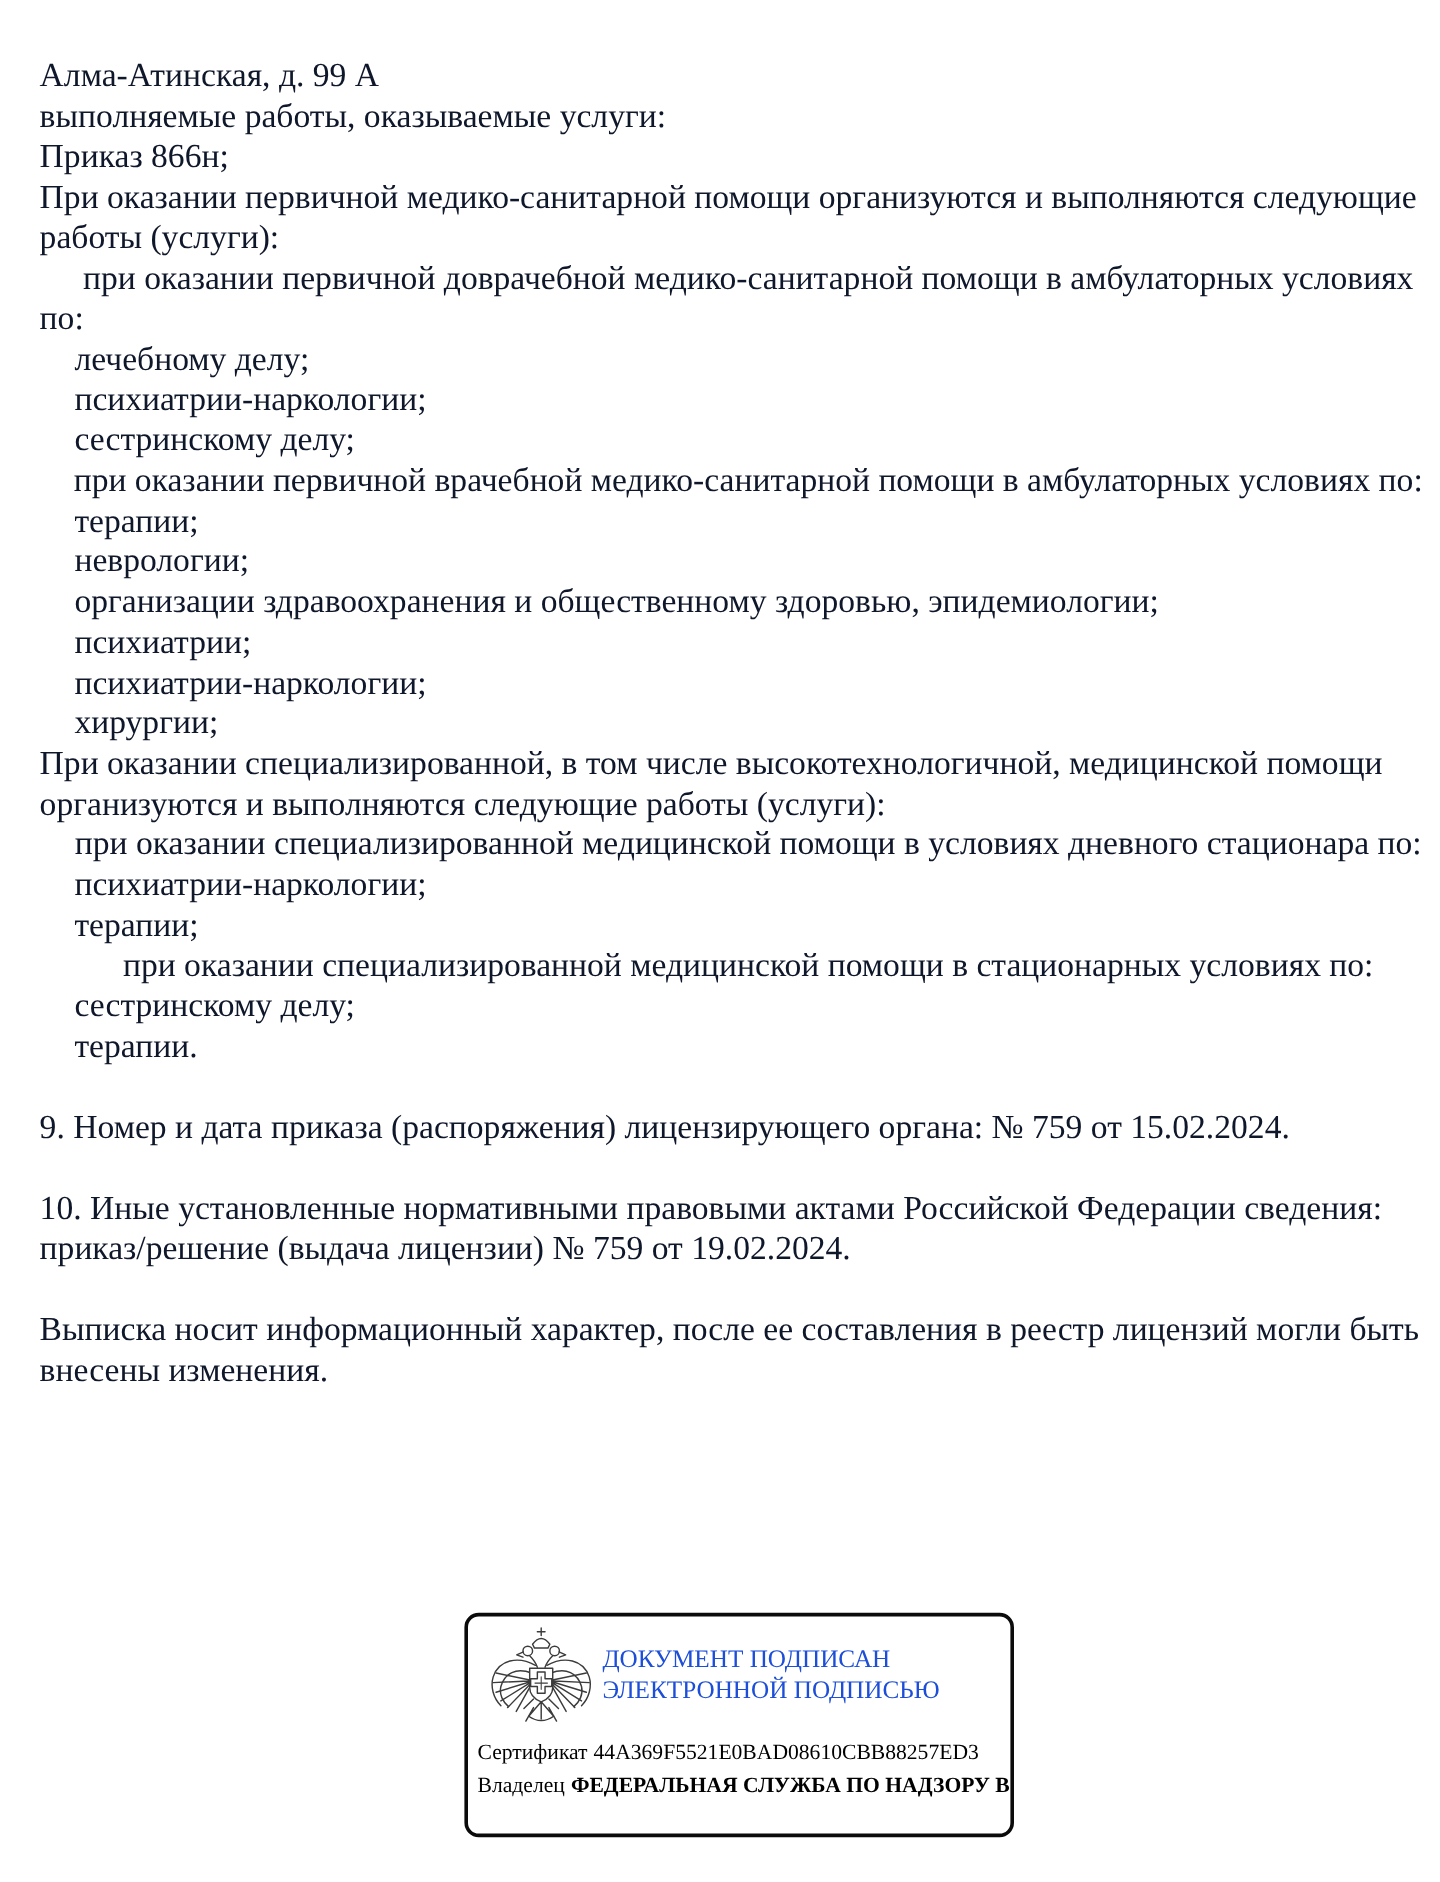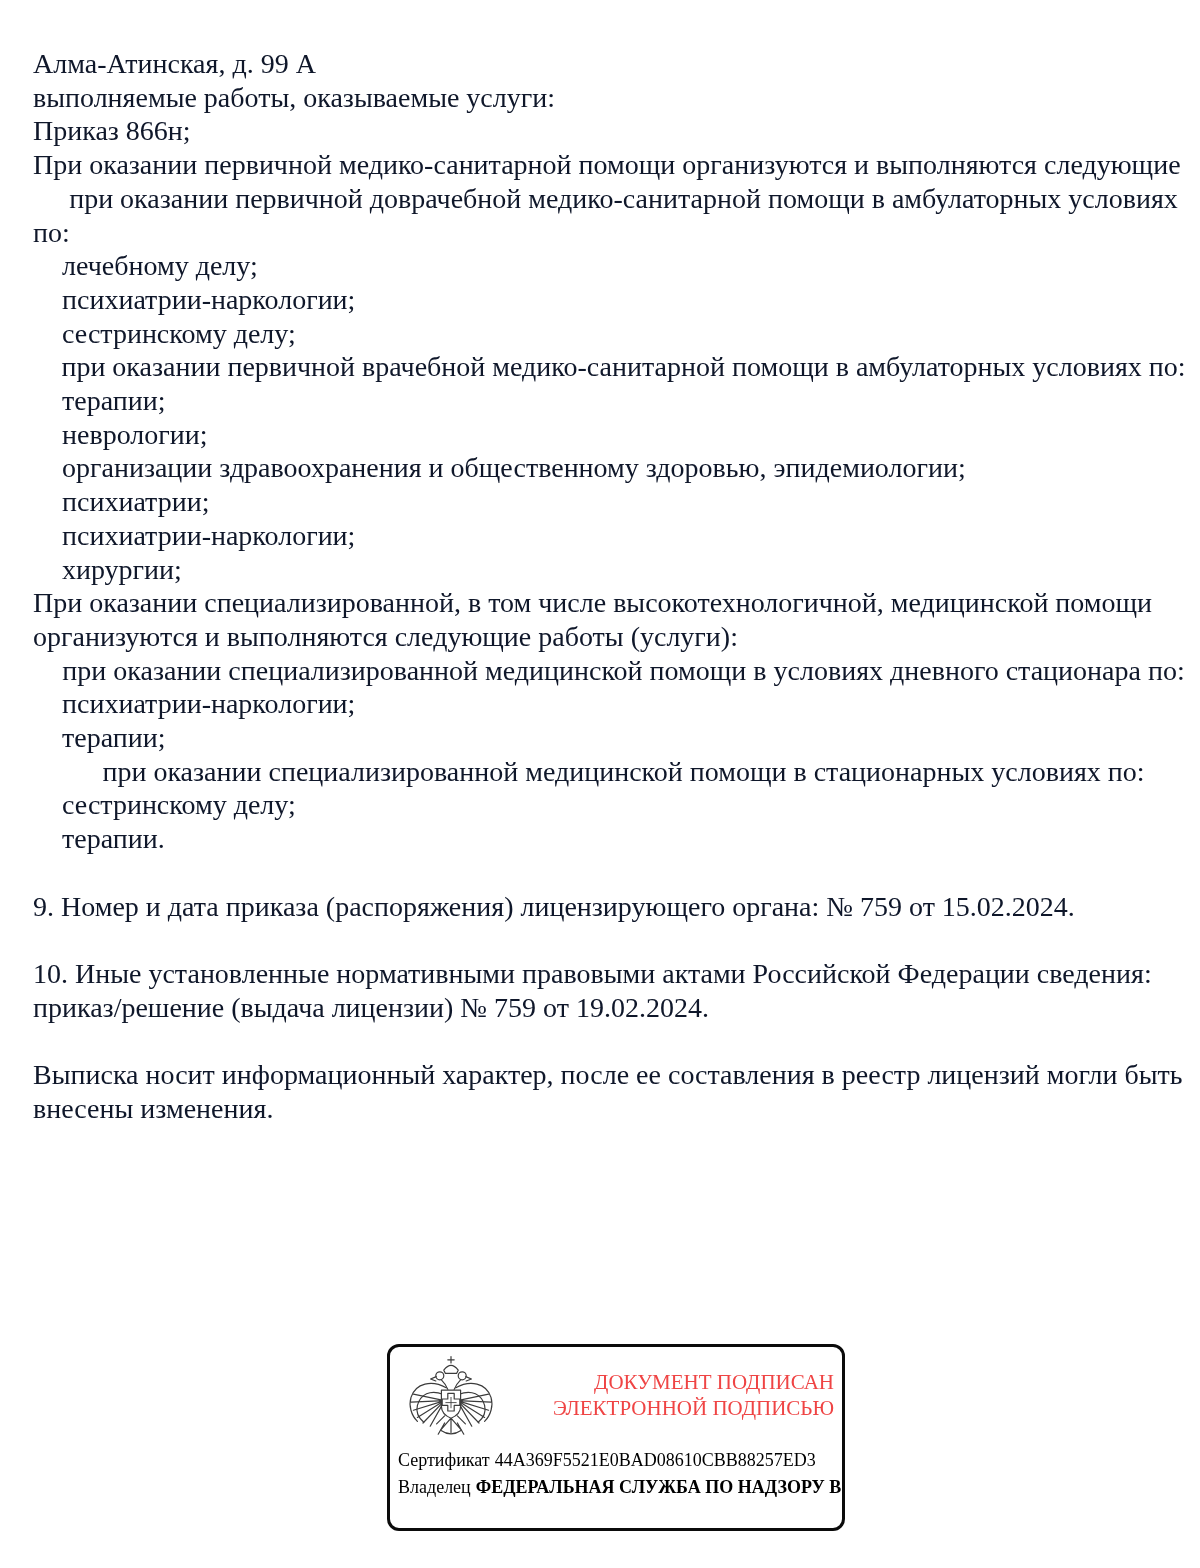--- a/index.html
+++ b/index.html
@@ -24,40 +24,41 @@
   .stamp {
     position: absolute; left: 387px; top: 1344px;
     width: 458px; height: 187px;
     border: 3px solid #0b0b0b; border-radius: 12px;
     box-sizing: border-box; background: #fff; overflow: hidden;
   }
   .emblem { position: absolute; left: 13px; top: 8px; width: 96px; height: 96px; }
   .emblem svg { width: 100%; height: 100%; }
   .stamp-title {
     position: absolute; left: 112px; right: 8px; top: 22px;
-    text-align: right; font-size: 21px; line-height: 26px; color: #ef4444;
+    text-align: left; font-size: 21px; line-height: 26px; color: #1d4ed8;
   }
   .stamp-lines {
     position: absolute; left: 8px; top: 100px; right: 0;
     font-size: 18px; line-height: 27px; color: #000;
   }
   .s-line { white-space: nowrap; overflow: hidden; }
   .val { margin-left: 5px; }
   .bold { font-weight: bold; }
 </style>
 </head>
 <body>
 
 <div class="page">
 
   <div class="doc-body">
       <div class="ln">Алма-Атинская, д. 99 А</div>
       <div class="ln">выполняемые работы, оказываемые услуги:</div>
       <div class="ln">Приказ 866н;</div>
       <div class="ln">При оказании первичной медико-санитарной помощи организуются и выполняются следующие</div>
+      <div class="ln">работы (услуги):</div>
       <div class="ln ind1">при оказании первичной доврачебной медико-санитарной помощи в амбулаторных условиях</div>
       <div class="ln">по:</div>
       <div class="ln ind2">лечебному делу;</div>
       <div class="ln ind2">психиатрии-наркологии;</div>
       <div class="ln ind2">сестринскому делу;</div>
       <div class="ln ind1">при оказании первичной врачебной медико-санитарной помощи в амбулаторных условиях по:</div>
       <div class="ln ind2">терапии;</div>
       <div class="ln ind2">неврологии;</div>
       <div class="ln ind2">организации здравоохранения и общественному здоровью, эпидемиологии;</div>
       <div class="ln ind2">психиатрии;</div>

